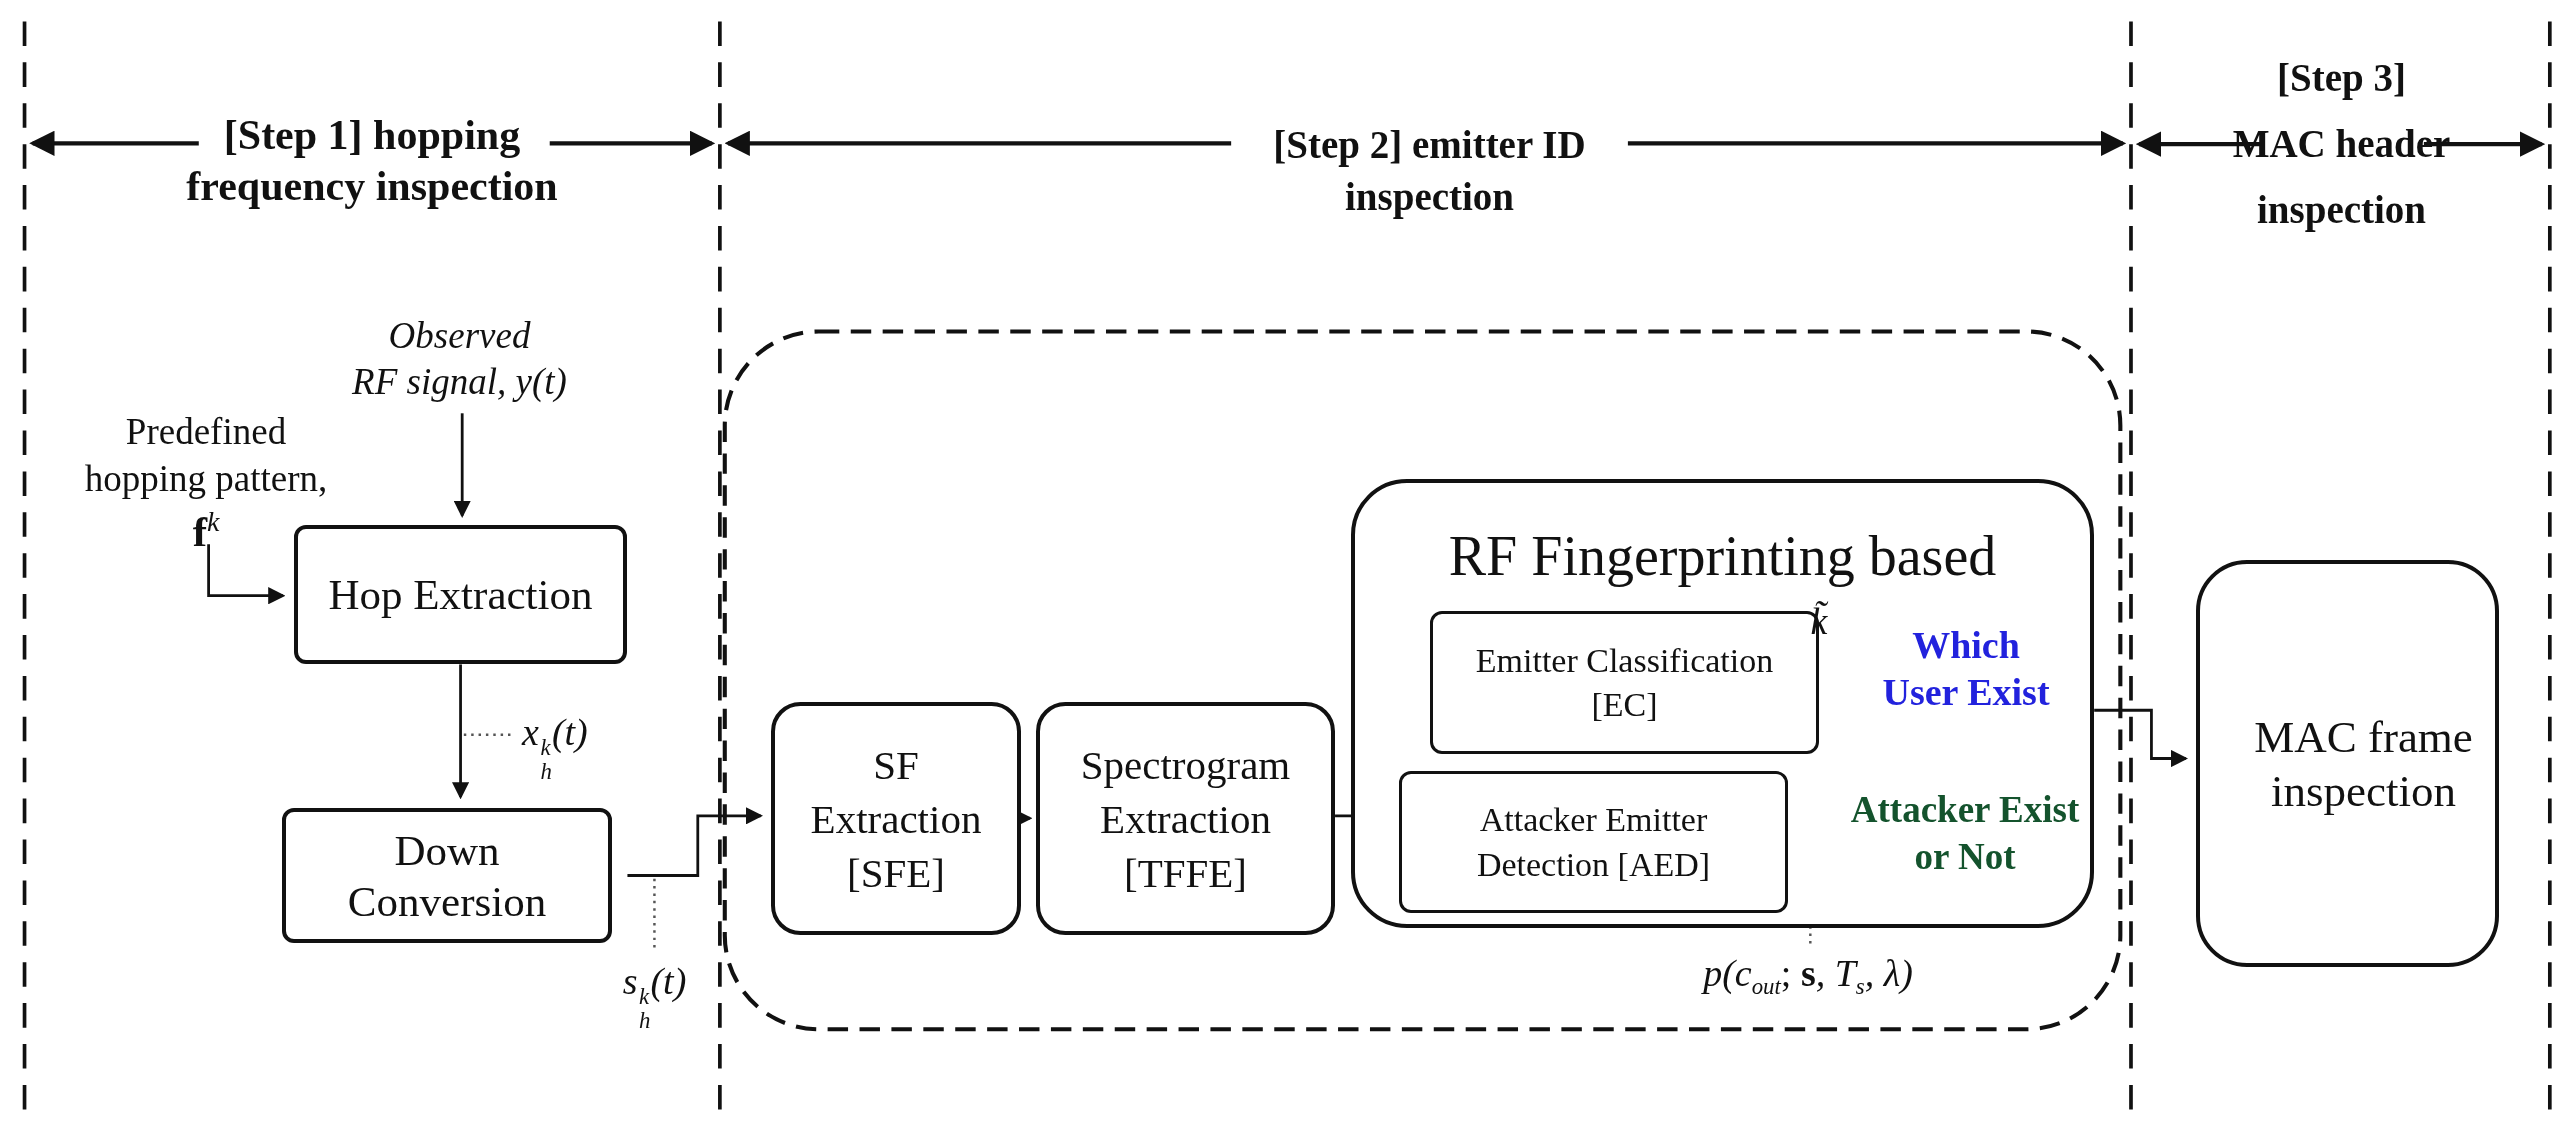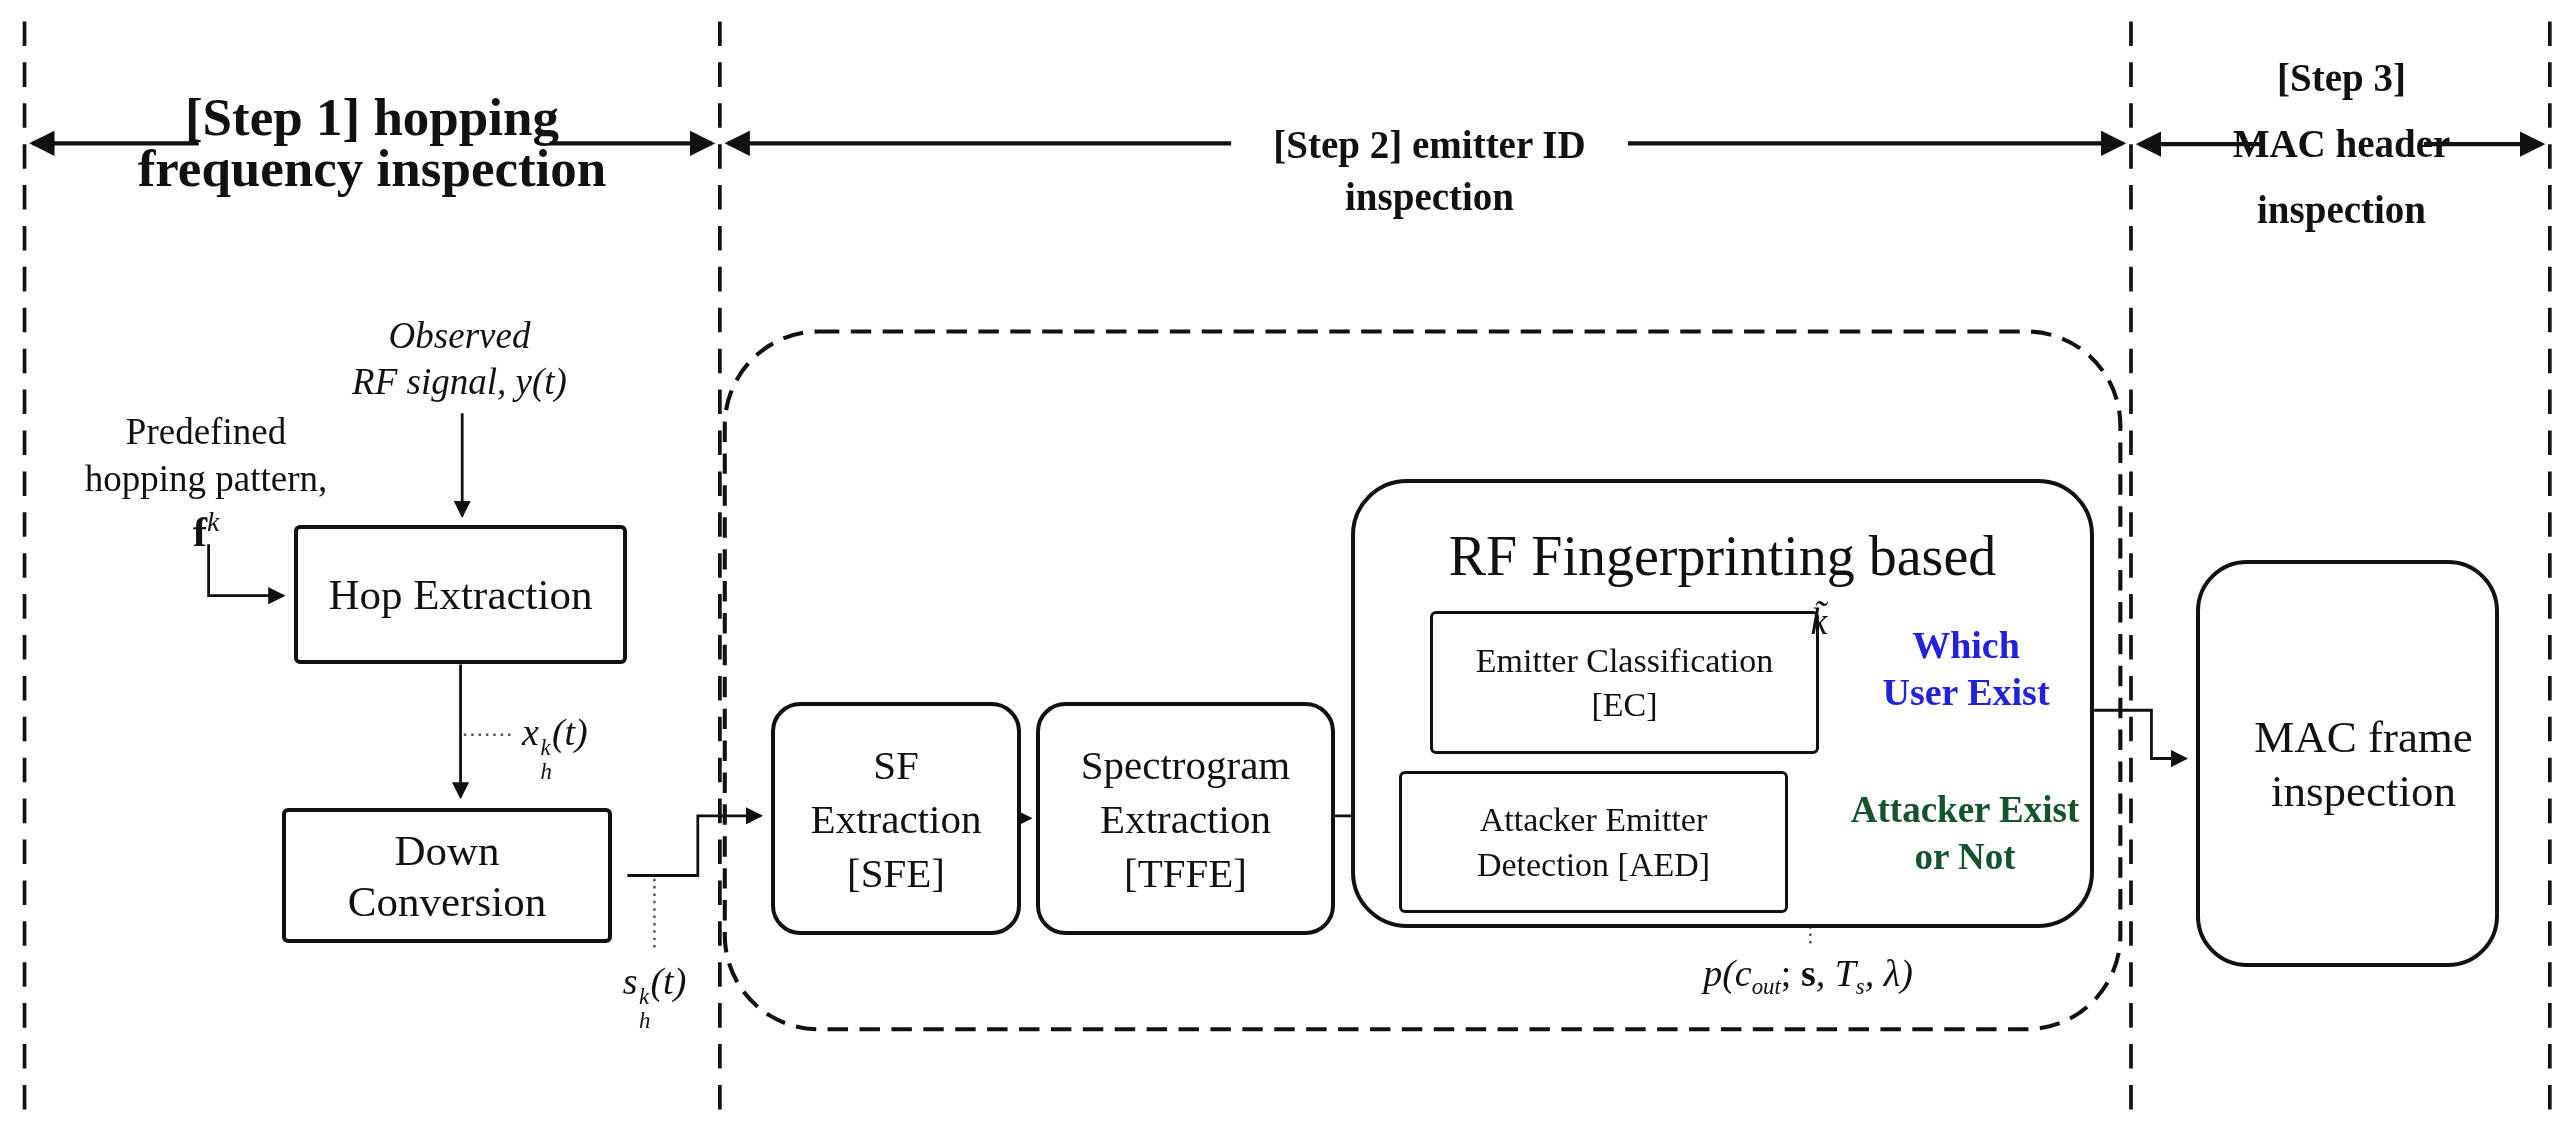--- a/index.html
+++ b/index.html
@@ -2,21 +2,21 @@
 <html style="font-size:13px"><head>
 <meta charset="utf-8">
 <style>
   html,body{margin:0;padding:0;background:#fff;}
   *{box-sizing:border-box;}
   .stage{position:relative;width:2576px;height:1126px;background:#fff;overflow:hidden;
          font-family:"Liberation Serif",serif;color:#111;}
   .layer{position:absolute;left:0;top:0;}
   .t{position:absolute;text-align:center;color:#111;}
   .hdr{font-weight:bold;}
-  .box{position:absolute;border:4.1px solid #111;border-radius:6px;background:#fff;
+  .box{position:absolute;border:4.1px solid #111;border-radius:12px;background:#fff;
        display:flex;flex-direction:column;align-items:center;justify-content:center;
        text-align:center;}
   .it{font-style:italic;}
   .bold{font-weight:bold;}
   .blue{color:#2222DD;}
   .red{color:#14532d;}
   .stack{display:inline-flex;flex-direction:column;font-size:0.60em;line-height:1.02;
          vertical-align:-0.45em;margin-left:1.6px;text-align:left;}
   .msub{font-size:0.60em;vertical-align:-0.35em;}
   .nw{white-space:nowrap;}
@@ -67,21 +67,21 @@
     </g>
 
     <g stroke="#555" stroke-width="3" stroke-dasharray="3 6" fill="none">
       <line x1="567" y1="898" x2="627" y2="898"></line>
       <line x1="800" y1="1074" x2="800" y2="1163"></line>
       <line x1="2219" y1="786" x2="2219" y2="828"></line>
       <line x1="2213" y1="1033" x2="2213" y2="1158"></line>
     </g>
   </svg>
 
-  <div class="t hdr" style="left:102px;top:92px;width:540px;font-size:53px;line-height:51px;">
+  <div class="t hdr" style="left:102px;top:110px;width:540px;font-size:42px;line-height:51px;">
     <div>[Step 1] hopping</div>
     <div>frequency inspection</div>
   </div>
   <div class="t hdr" style="left:1143px;top:119px;width:573px;font-size:39px;line-height:52px;">
     <div>[Step 2] emitter ID</div>
     <div>inspection</div>
   </div>
   <div class="t hdr" style="left:2178px;top:45px;width:327px;font-size:39px;line-height:66px;">
     <div>[Step 3]</div>
     <div>MAC header</div>

